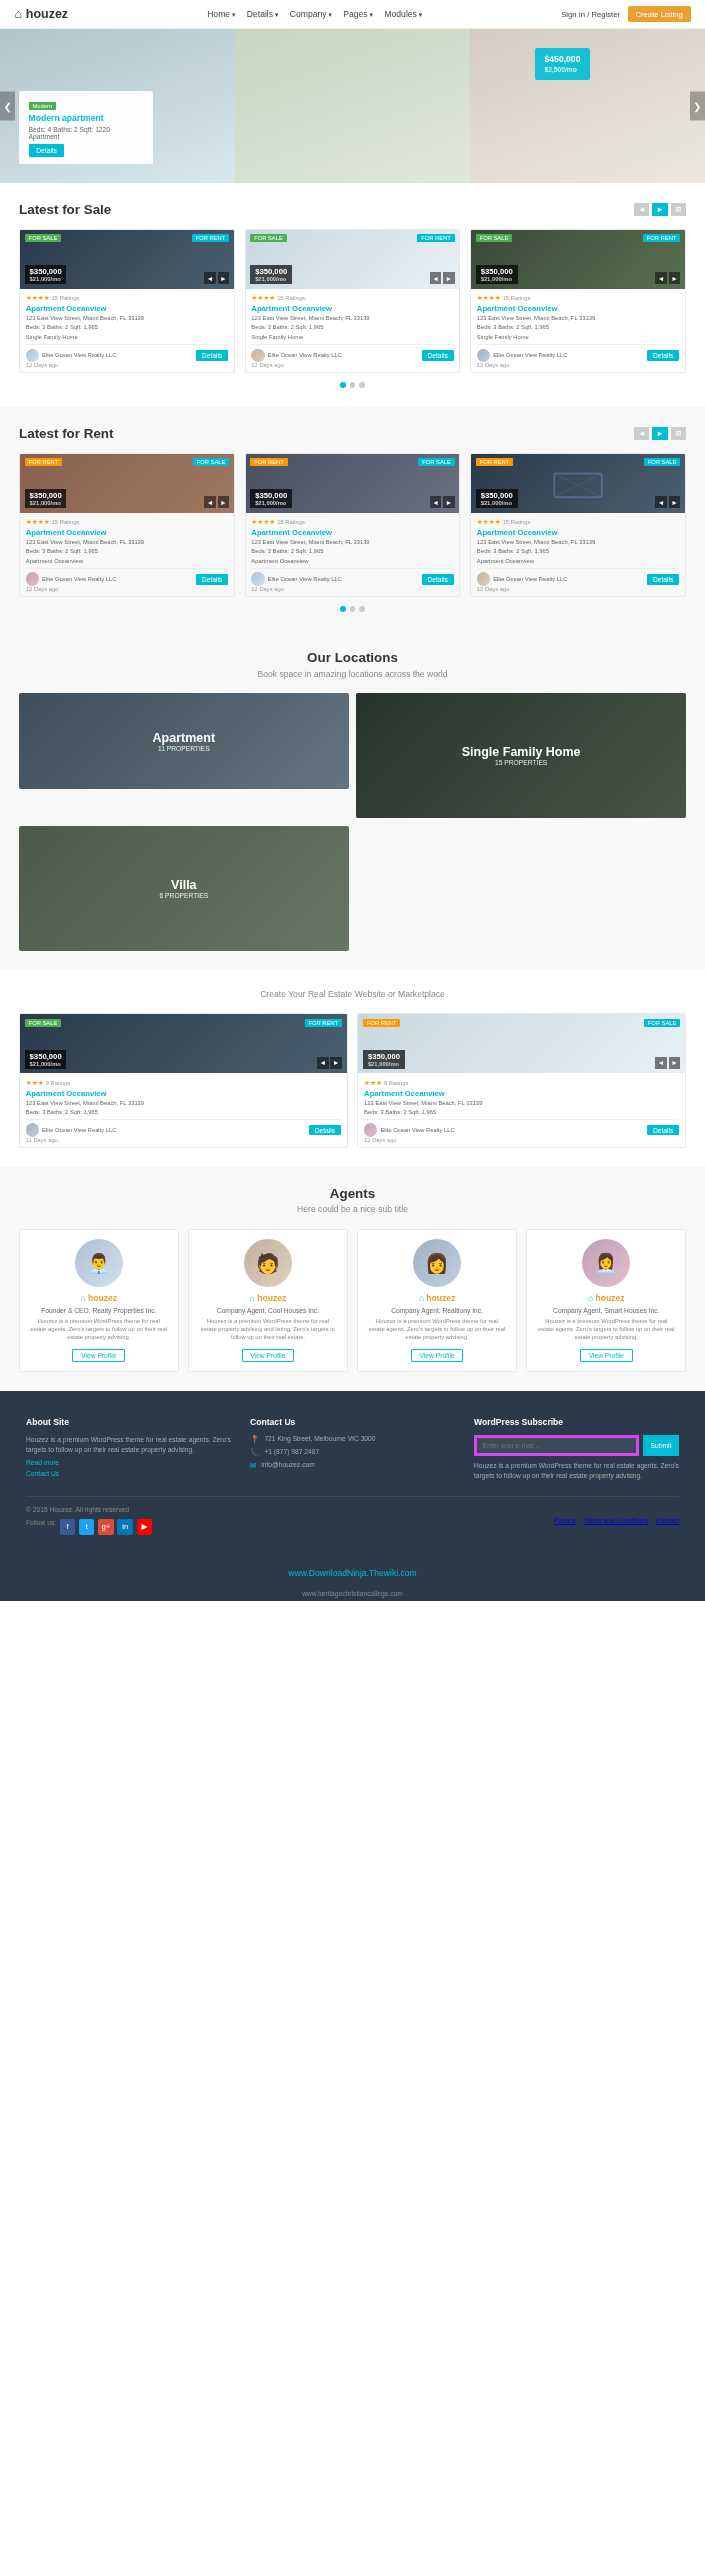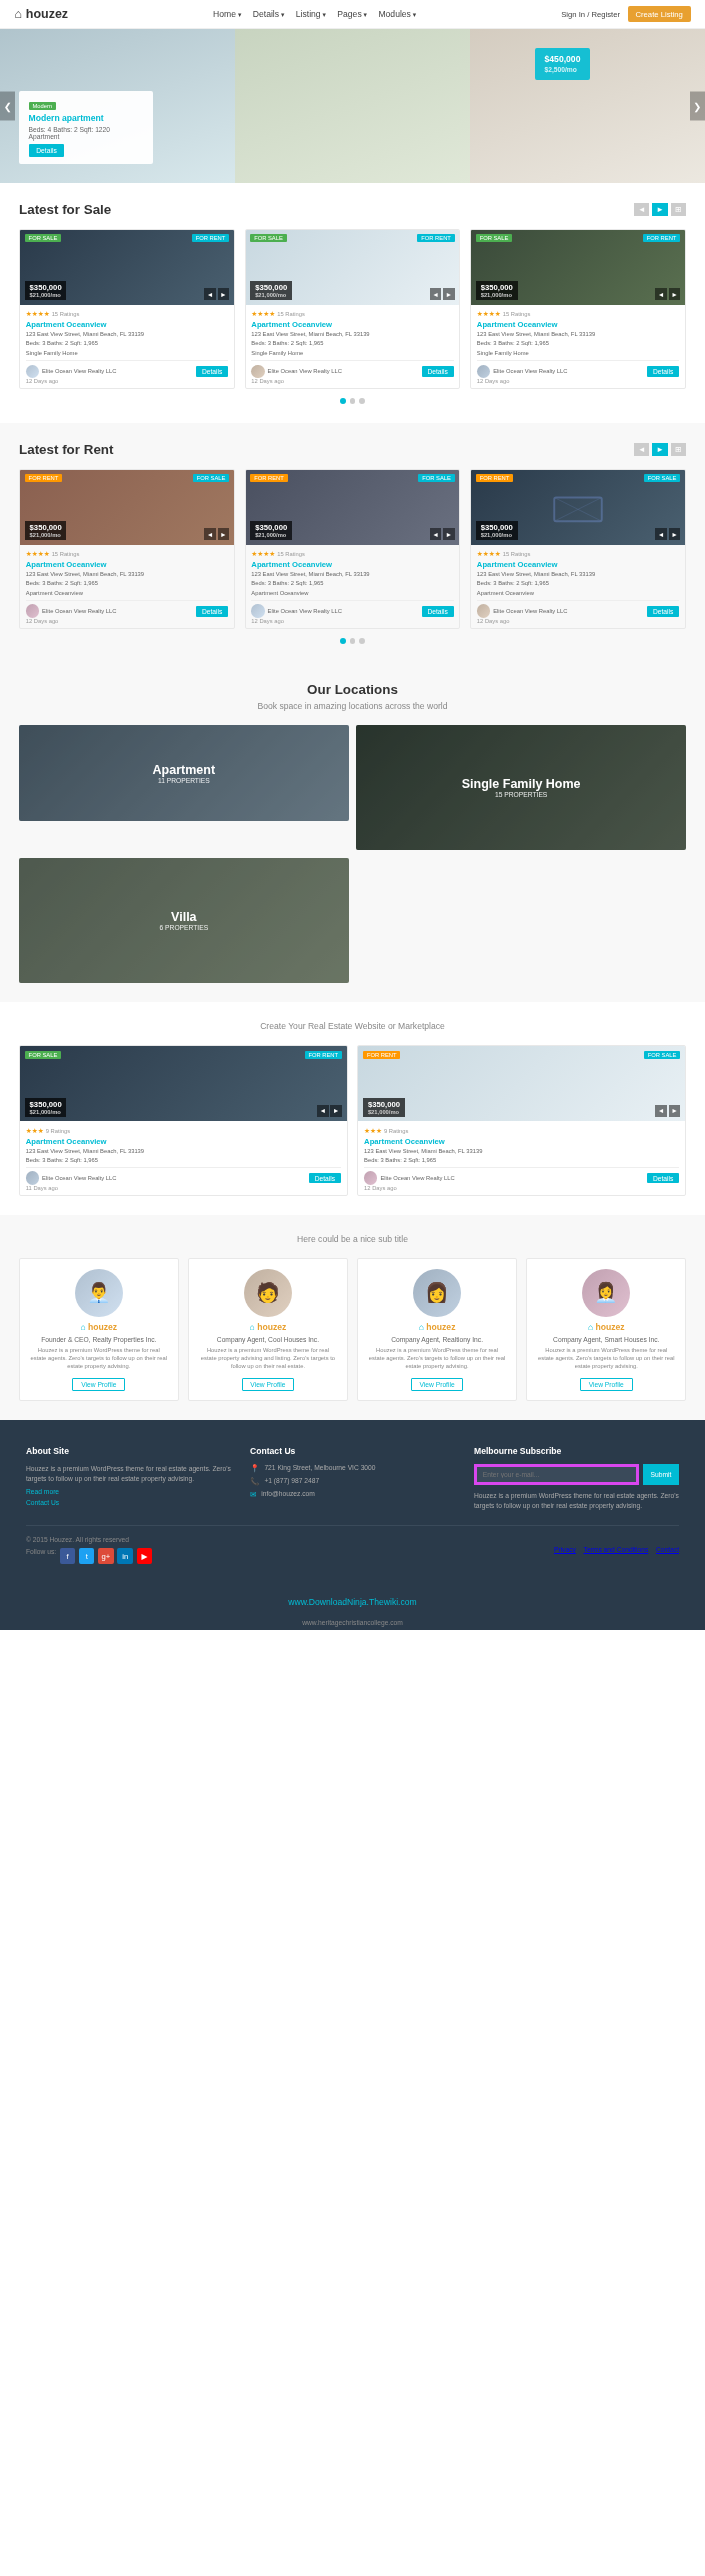--- a/index.html
+++ b/index.html
@@ -102,21 +102,21 @@
     .cards-grid { display: flex; gap: 9.6px; }
     .card {
       flex: 1;
       border: 1px solid #e8e8e8;
       border-radius: 1.9px;
       overflow: hidden;
       font-size: 7.7px;
     }
     .card-image {
       position: relative;
-      height: 75px;
+      height: 59px;
       overflow: hidden;
     }
     .card-img-bg {
       width: 100%;
       height: 100%;
       display: flex;
       align-items: center;
       justify-content: center;
       font-size: 17.3px;
     }
@@ -233,21 +233,21 @@
 <body>
 
 <nav class="navbar">
   <div class="navbar-logo">
     <span>⌂</span>
     <span>houzez</span>
   </div>
   <div class="navbar-nav">
     <a href="#">Home</a>
     <a href="#">Details</a>
-    <a href="#">Listing</a>
+    <a href="#">Company</a>
     <a href="#">Pages</a>
     <a href="#">Modules</a>
   </div>
   <div class="navbar-actions">
     <a href="#" class="btn-signin">Sign In / Register</a>
     <a href="#" class="btn-create">Create Listing</a>
   </div>
 </nav>
 
 <div class="hero">
@@ -586,20 +586,21 @@
           <button class="btn-details">Details</button>
         </div>
         <div class="card-time">12 Days ago</div>
       </div>
     </div>
 
   </div>
 </div>
 
 <div class="agents-section">
+  <div class="agents-title">Agents</div>
   <div class="agents-subtitle">Here could be a nice sub title</div>
   <div class="agents-grid">
 
     <div class="agent-card">
       <div class="agent-avatar av1">👨‍💼</div>
       <div class="agent-logo">⌂ <span>houzez</span></div>
       <div class="agent-company">Founder &amp; CEO, Realty Properties Inc.</div>
       <div class="agent-desc">Houzez is a premium WordPress theme for real estate agents. Zero's targets to follow up on their real estate property advising.</div>
       <a href="#" class="agent-btn">View Profile</a>
     </div>
@@ -648,21 +649,21 @@
       <div class="footer-contact-item">
         <span class="footer-contact-icon">📞</span>
         <span>+1 (877) 987 2487</span>
       </div>
       <div class="footer-contact-item">
         <span class="footer-contact-icon">✉</span>
         <span>info@houzez.com</span>
       </div>
     </div>
     <div class="footer-col">
-      <div class="footer-title">Melbourne Subscribe</div>
+      <div class="footer-title">WordPress Subscribe</div>
       <div class="footer-newsletter">
         <input type="email" placeholder="Enter your e-mail..." style="">
         <button class="footer-newsletter-btn">Submit</button>
       </div>
       <div class="footer-text" style="margin-top:5.8px;">Houzez is a premium WordPress theme for real estate agents. Zero's targets to follow up on their real estate property advising.</div>
     </div>
   </div>
   <div class="footer-bottom">
     <div class="footer-bottom-left">
       <div>© 2015 Houzez. All rights reserved</div>

